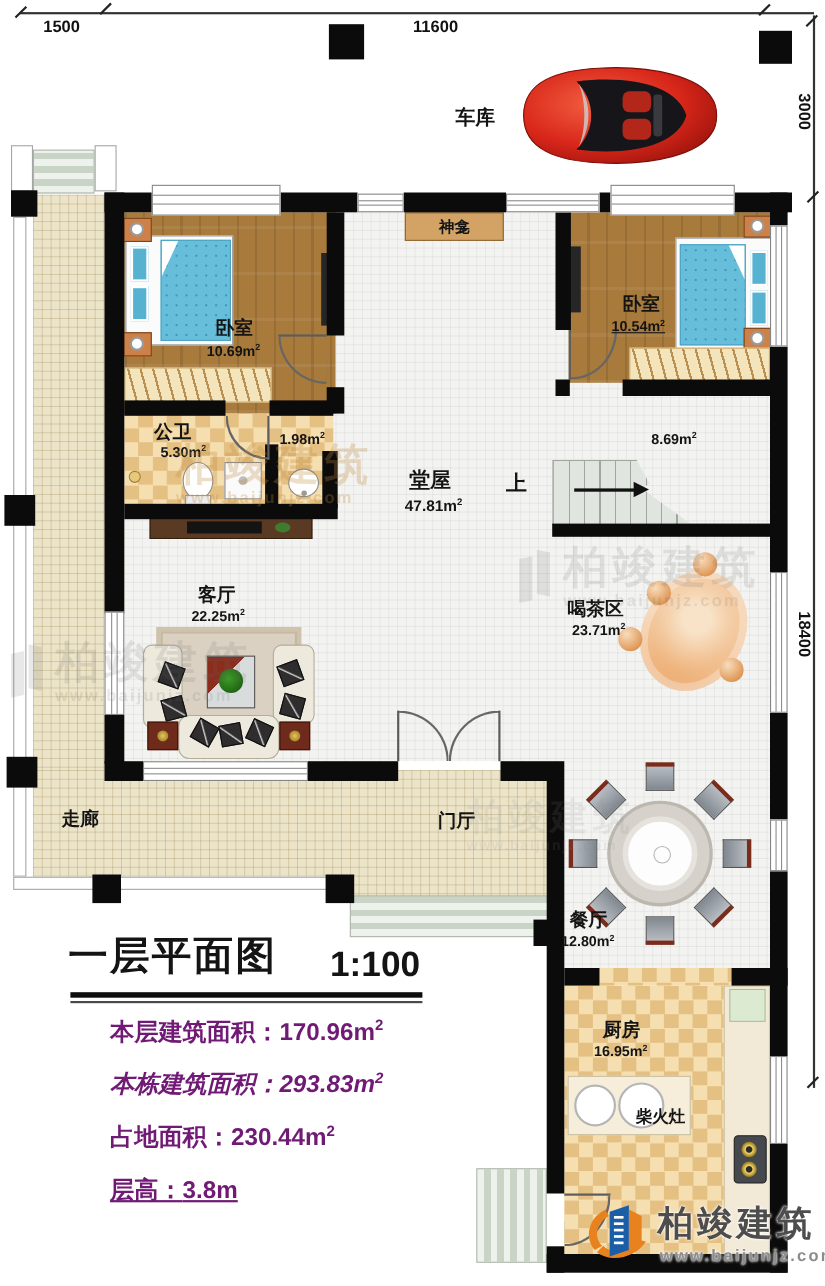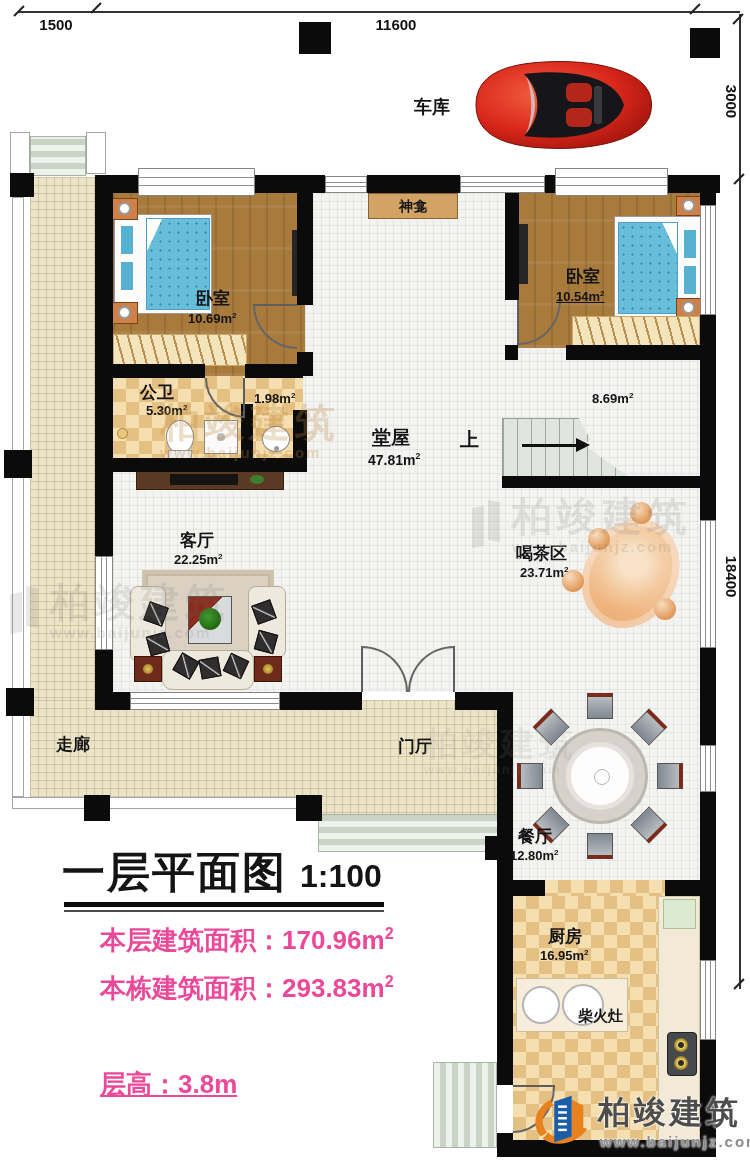--- a/index.html
+++ b/index.html
@@ -42,21 +42,21 @@
   .wm .wm-bars i{position:absolute;display:block;background:currentColor;}
   .wm .wm-name{font-weight:bold;font-size:40px;letter-spacing:5px;line-height:1;}
   .wm .wm-site{font-weight:bold;font-size:15px;letter-spacing:2px;line-height:1.4;}
   .chair{position:absolute;width:26px;height:26px;background:linear-gradient(180deg,#b7bcc2,#80878e);
          border:1px solid #555;border-top:4px solid #7a2c1c;box-sizing:border-box;}
   .cushion{position:absolute;width:18px;height:18px;background:#2f2d2e;border:1px solid #101010;
          background-image:linear-gradient(45deg,transparent 44%,#cfcfcf 48%,transparent 54%);}
   .stool{position:absolute;width:22px;height:22px;border-radius:50%;
          background:radial-gradient(circle at 35% 30%,#f8ddbd,#e09a5a 70%,#c9722f);}
   .lamp{position:absolute;width:13px;height:13px;border-radius:50%;background:#fff;border:2px solid #9a9a9a;box-sizing:border-box;}
-  .title-row{position:absolute;font-weight:bold;font-size:26px;color:#ec4899;white-space:nowrap;}
+  .title-row{position:absolute;font-weight:bold;font-size:22px;color:#701a75;white-space:nowrap;}
 </style>
 </head>
 <body>
 
 <div class="canvas">
 
   <div class="abs" style="left:18px;top:11px;width:722px;height:2px;background:#333;"></div>
   <div class="abs" style="left:739px;top:14px;width:2px;height:975px;background:#333;"></div>
   <div class="tick" style="left:12px;top:10px;"></div>
   <div class="tick" style="left:89px;top:7px;"></div>
@@ -307,26 +307,27 @@
         <div class="wm-site">www.baijunjz.com</div>
       </span>
   </div>
   <div class="wm" style="left:424px;top:726px;color:#8a8a8a;opacity:.13;transform:scale(.85);transform-origin:top left;">
     <span>
         <div class="wm-name">柏竣建筑</div>
         <div class="wm-site">www.baijunjz.com</div>
       </span>
   </div>
 
-  <div class="lbl" style="left:62px;top:850px;font-size:43px;letter-spacing:2px;">一层平面图</div>
+  <div class="lbl" style="left:62px;top:850px;font-size:36px;letter-spacing:2px;">一层平面图</div>
   <div class="lbl" style="left:300px;top:860px;font-size:32px;">1:100</div>
   <div class="abs" style="left:64px;top:902px;width:320px;height:5px;background:#0d0d0d;"></div>
   <div class="abs" style="left:64px;top:910px;width:320px;height:2px;background:#4a4a4a;"></div>
   <div class="title-row" style="left:100px;top:923px;"><span>本层建筑面积：</span><span>170.96m</span><span class="sup">2</span></div>
-  <div class="title-row" style="left:100px;top:971px;"><span>本栋建筑面积：</span><span>293.83m</span><span class="sup">2</span></div>
+  <div class="title-row" style="left:100px;top:971px;font-style:italic;"><span>本栋建筑面积：</span><span>293.83m</span><span class="sup">2</span></div>
+  <div class="title-row" style="left:100px;top:1019px;"><span>占地面积：</span><span>230.44m</span><span class="sup">2</span></div>
   <div class="title-row" style="left:100px;top:1067px;text-decoration:underline;"><span>层高：</span><span>3.8m</span><span class="sup"></span></div>
 
   <div class="abs" style="left:531px;top:1088px;width:62px;height:62px;z-index:10;">
     <svg width="62" height="62" viewBox="0 0 64 64">
       <path d="M10,50 C0,38 4,20 20,12 L23,18 C11,25 9,38 17,46 Z" fill="#e8821e"></path>
       <path d="M12,52 C24,62 48,58 58,42 L50,40 C42,52 24,54 18,46 Z" fill="#e8821e"></path>
       <polygon points="42,12 54,18 54,46 42,52" fill="#e8821e"></polygon>
       <polygon points="24,14 42,8 42,50 24,56" fill="#1b5ea8"></polygon>
       <rect x="28" y="18" width="9" height="2.5" fill="#fff"></rect>
         <rect x="28" y="24" width="9" height="2.5" fill="#fff"></rect>

